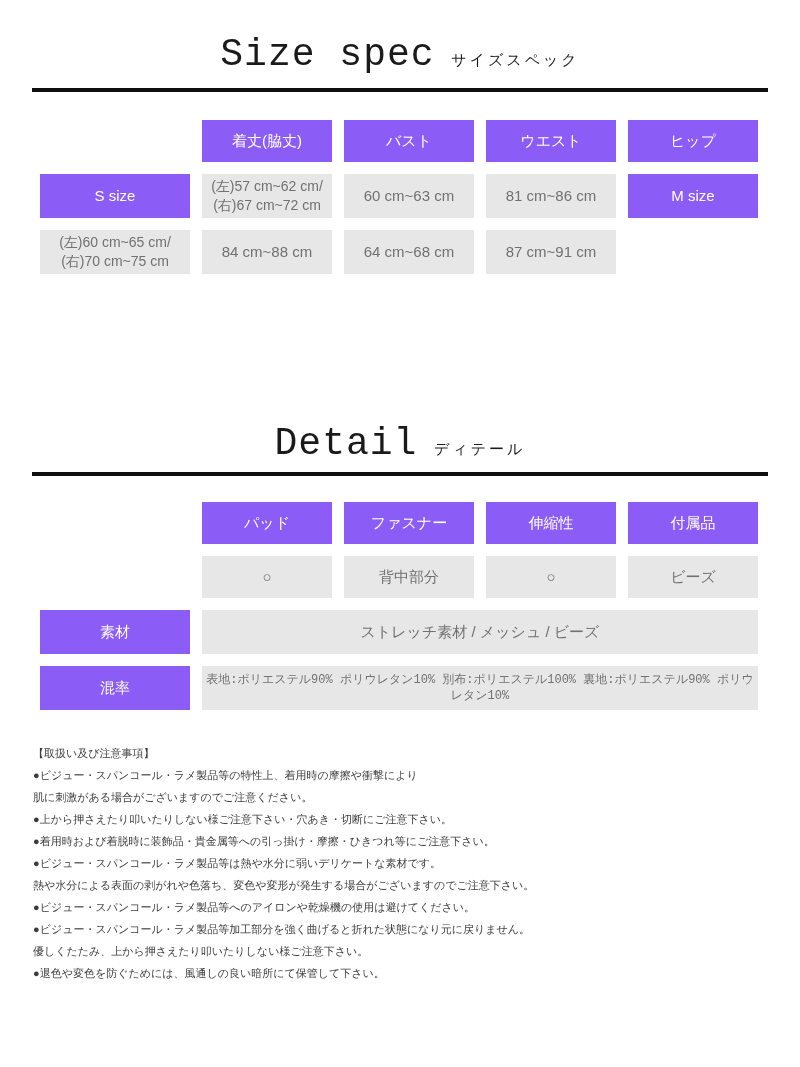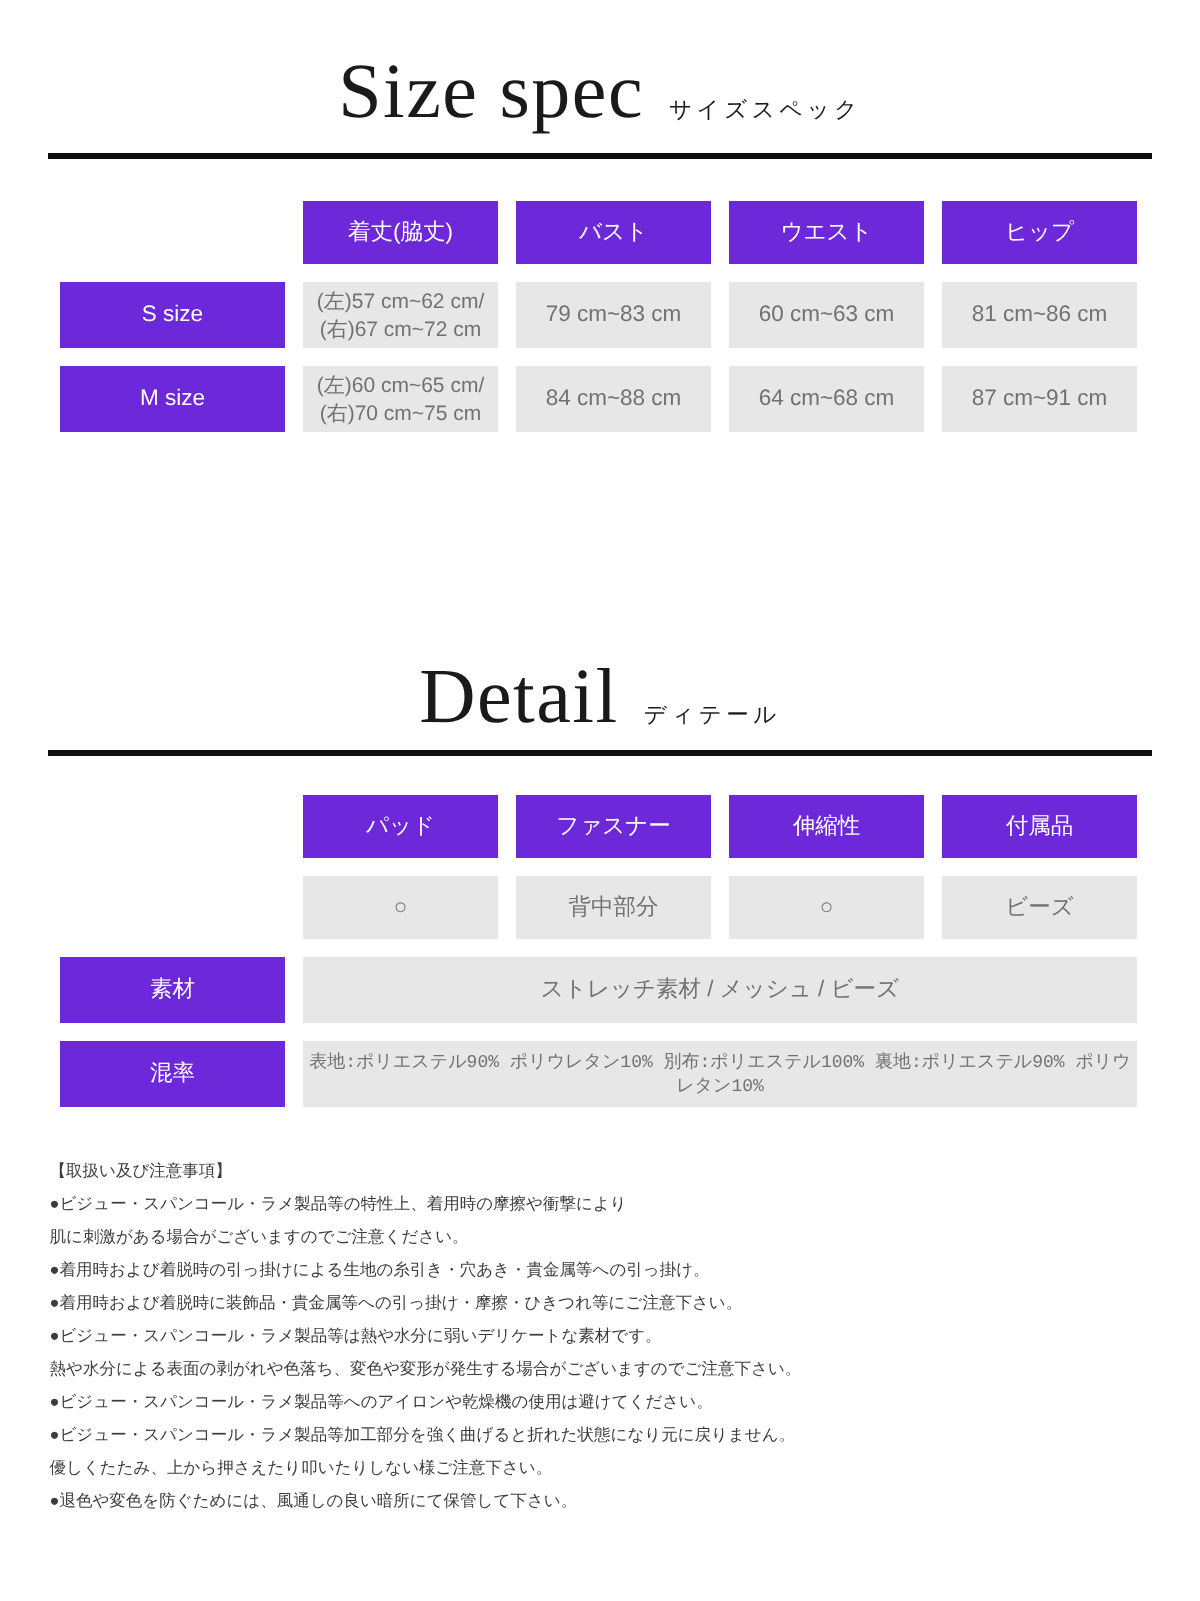--- a/index.html
+++ b/index.html
@@ -4,41 +4,41 @@
 <style>
   * { box-sizing: border-box; margin: 0; padding: 0; }
   html, body { background: #ffffff; }
   body {
     width: 800px; height: 1067px; overflow: hidden;
     font-family: "Liberation Sans", "DejaVu Sans", sans-serif;
     color: #3e3a39;
   }
   .sec-title { text-align: center; font-weight: normal; white-space: nowrap; }
   .t-en {
-    font-family: Liberation Serif, serif;
-    font-size: 52px; line-height: 1; color: #1a1a1a; letter-spacing: 1px;
+    font-family: Liberation Mono, monospace;
+    font-size: 38px; line-height: 1; color: #1a1a1a; letter-spacing: 1px;
   }
   .t-ja {
     font-family: Liberation Mono, monospace;
     font-size: 15px; color: #1a1a1a; letter-spacing: 3px; margin-left: 10px;
   }
   .rule { height: 4px; background: #0f0f0f; margin: 14px 32px 0 32px; }
 
   .grid {
     display: grid; margin-left: 40px; column-gap: 12px; row-gap: 12px;
     grid-template-columns: 150px 130px 130px 130px 130px;
   }
   .size-grid { margin-top: 28px; grid-template-rows: 42px 44px 44px; }
   .detail-grid { margin-top: 26px; grid-template-rows: 42px 42px 44px 44px; }
 
   .cell {
     display: flex; align-items: center; justify-content: center;
     text-align: center; font-size: 15px; line-height: 1.35;
   }
-  .cell.head, .cell.label { background: #6d28d9; color: #ffffff; }
+  .cell.head, .cell.label { background: #8b5cf6; color: #ffffff; }
   .cell.val { background: #e7e7e7; color: #727171; }
   .cell.two-line { font-size: 14px; flex-direction: column; text-align: center; }
   .cell.span4 { grid-column: 2 / 6; }
   .cell.mix { font-size: 12px; letter-spacing: 0; font-family: Liberation Mono, monospace; }
   .cell.empty { background: transparent; }
 
   .sec-title.size { margin-top: 36px; }
   .sec-title.detail { margin-top: 151px; }
   .detail-rule { margin-top: 9px; }
 
@@ -62,21 +62,20 @@
       <div class="cell head">着丈(脇丈)</div>
       <div class="cell head">バスト</div>
       <div class="cell head">ウエスト</div>
       <div class="cell head">ヒップ</div>
 
       <div class="cell label">S size</div>
       <div class="cell val two-line">
         <span>(左)57 cm~62 cm/</span>
         <span>(右)67 cm~72 cm</span>
       </div>
-      <div class="cell val">79 cm~83 cm</div>
       <div class="cell val">60 cm~63 cm</div>
       <div class="cell val">81 cm~86 cm</div>
 
       <div class="cell label">M size</div>
       <div class="cell val two-line">
         <span>(左)60 cm~65 cm/</span>
         <span>(右)70 cm~75 cm</span>
       </div>
       <div class="cell val">84 cm~88 cm</div>
       <div class="cell val">64 cm~68 cm</div>
@@ -109,21 +108,21 @@
 
       <div class="cell label">混率</div>
       <div class="cell val span4 mix">表地:ポリエステル90% ポリウレタン10% 別布:ポリエステル100% 裏地:ポリエステル90% ポリウレタン10%</div>
     </div>
   </section>
 
   <div class="notes">
     <div class="note-line">【取扱い及び注意事項】</div>
     <div class="note-line">●ビジュー・スパンコール・ラメ製品等の特性上、着用時の摩擦や衝撃により</div>
     <div class="note-line">肌に刺激がある場合がございますのでご注意ください。</div>
-    <div class="note-line">●着用時および着脱時の引っ掛けによる生地の糸引き・穴あき・貴金属等への引っ掛け。</div>
+    <div class="note-line">●上から押さえたり叩いたりしない様ご注意下さい・穴あき・切断にご注意下さい。</div>
     <div class="note-line">●着用時および着脱時に装飾品・貴金属等への引っ掛け・摩擦・ひきつれ等にご注意下さい。</div>
     <div class="note-line">●ビジュー・スパンコール・ラメ製品等は熱や水分に弱いデリケートな素材です。</div>
     <div class="note-line">熱や水分による表面の剥がれや色落ち、変色や変形が発生する場合がございますのでご注意下さい。</div>
     <div class="note-line">●ビジュー・スパンコール・ラメ製品等へのアイロンや乾燥機の使用は避けてください。</div>
     <div class="note-line">●ビジュー・スパンコール・ラメ製品等加工部分を強く曲げると折れた状態になり元に戻りません。</div>
     <div class="note-line">優しくたたみ、上から押さえたり叩いたりしない様ご注意下さい。</div>
     <div class="note-line">●退色や変色を防ぐためには、風通しの良い暗所にて保管して下さい。</div>
   </div>
 
 </div>

